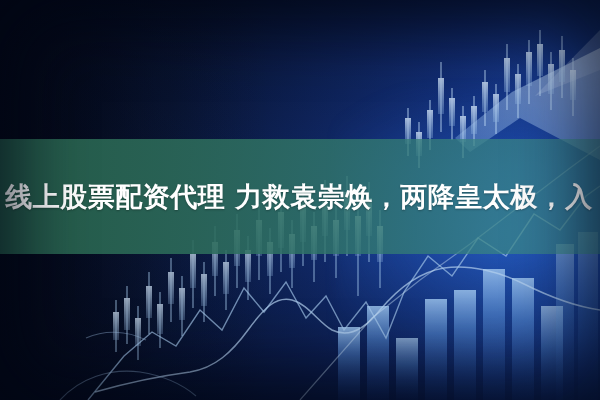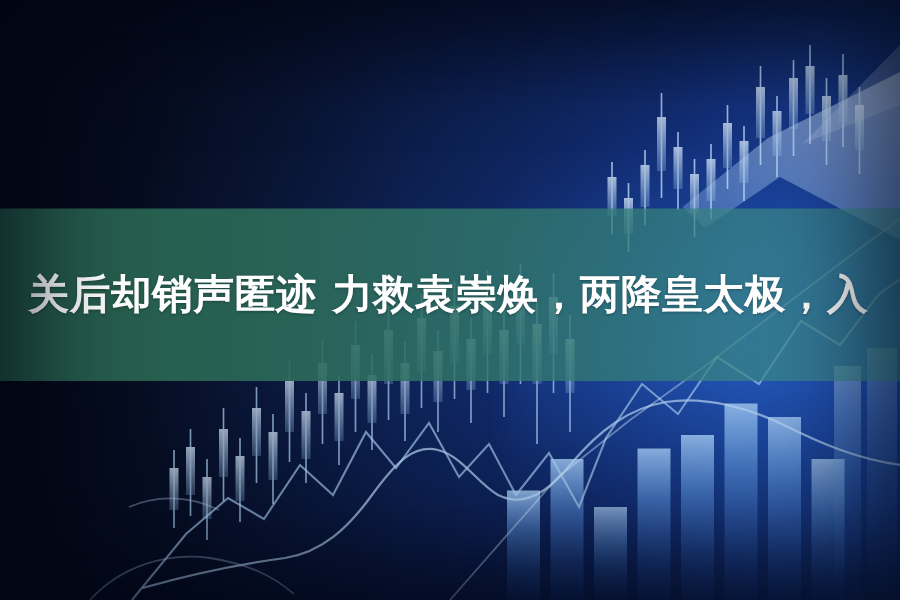--- a/index.html
+++ b/index.html
@@ -234,18 +234,18 @@
 
       <g fill="none" stroke="#9fc0e4" stroke-width="1.2" opacity=".40">
         <path d="M60,400 C80,378 110,368 140,372 C166,376 182,384 196,396"></path>
         <path d="M86,338 C104,330 126,330 146,340"></path>
       </g>
     </svg>
   </div>
 
   <div class="banner">
     <div class="banner-inner">
-      <div class="title-line l1">关后却销声匿迹 力救袁崇焕，两降皇太极，入</div>
+      <div class="title-line l1">线上股票配资代理 力救袁崇焕，两降皇太极，入</div>
     </div>
   </div>
 
   <div class="vignette"></div>
 </div>
 
 </body></html>

